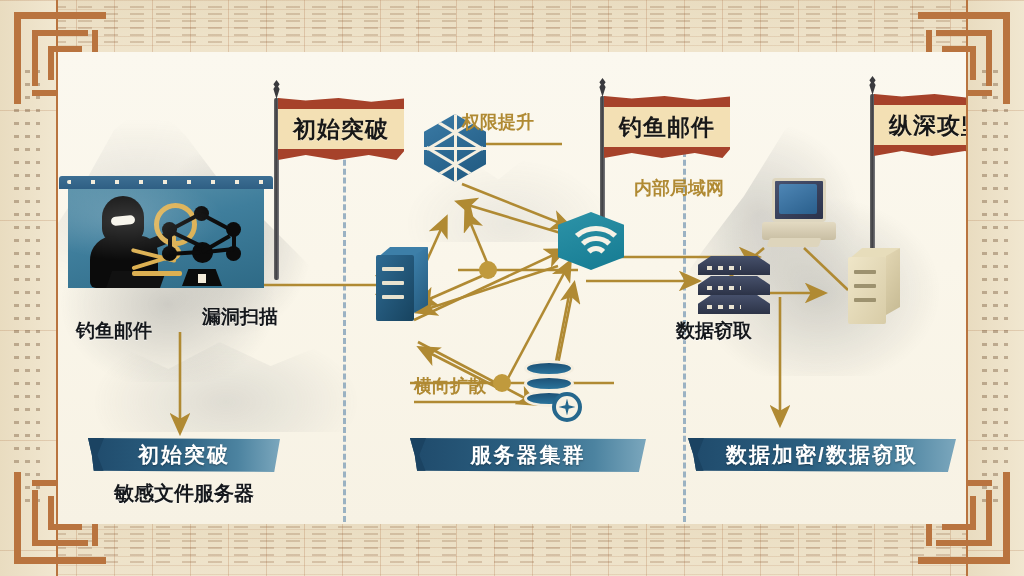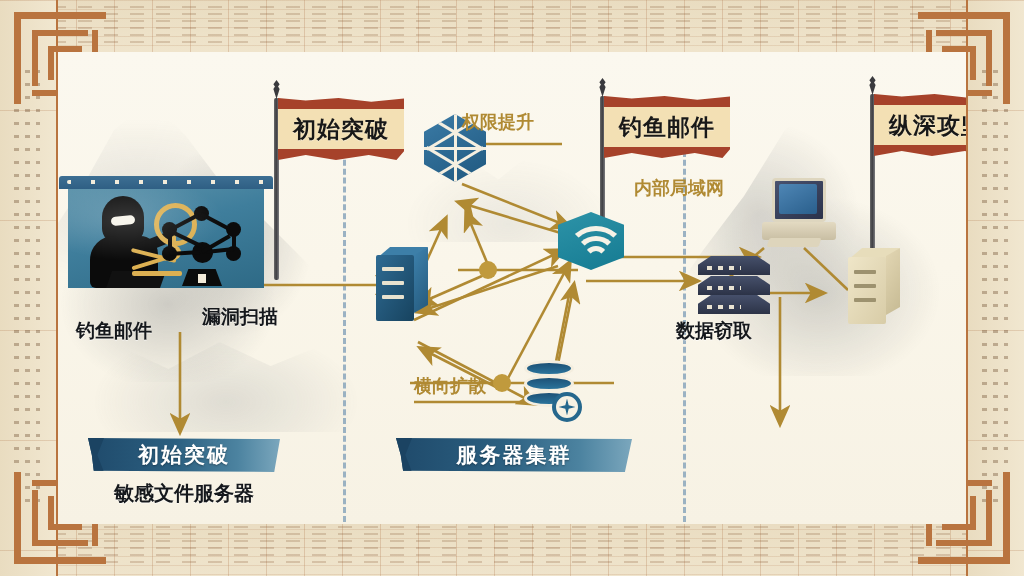--- a/index.html
+++ b/index.html
@@ -482,19 +482,22 @@
     </div>
 
     <div class="goldlabel" style="left:576px;top:124px;">内部局域网</div>
     <div class="nodelabel" style="left:618px;top:266px;">数据窃取</div>
 
     <div class="ribbon" style="left:30px;top:386px;width:192px;">
       <span>初始突破</span>
     </div>
     <div class="subcap" style="left:30px;top:428px;width:192px;">敏感文件服务器</div>
 
-    <div class="ribbon" style="left:338px;top:386px;width:236px;font-family:Liberation Mono, monospace;">
+    <div class="ribbon" style="left:352px;top:386px;width:236px;font-family:Liberation Mono, monospace;">
       <span>服务器集群</span>
     </div>
 
+    <div class="ribbon" style="left:630px;top:386px;width:268px;">
+      <span>数据加密/数据窃取</span>
+    </div>
 
   </div>
 </div>
 
 </body></html>

